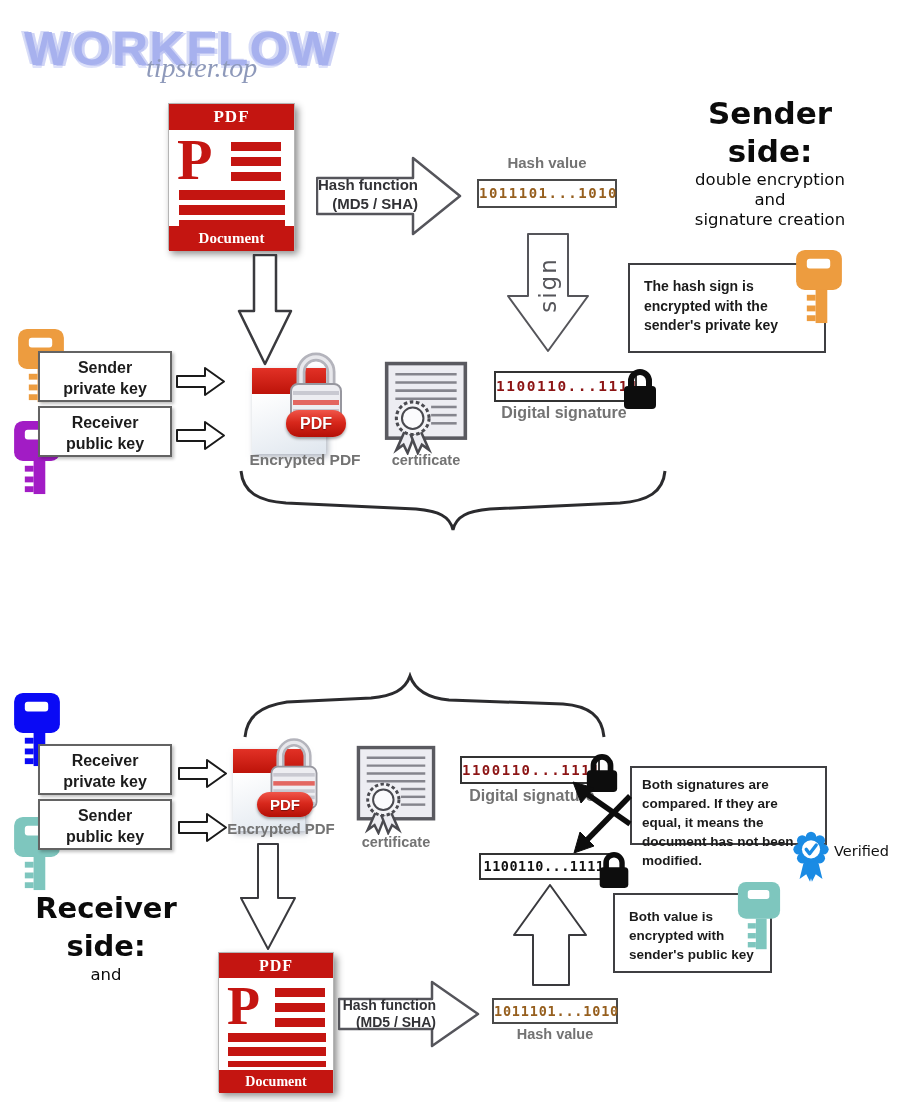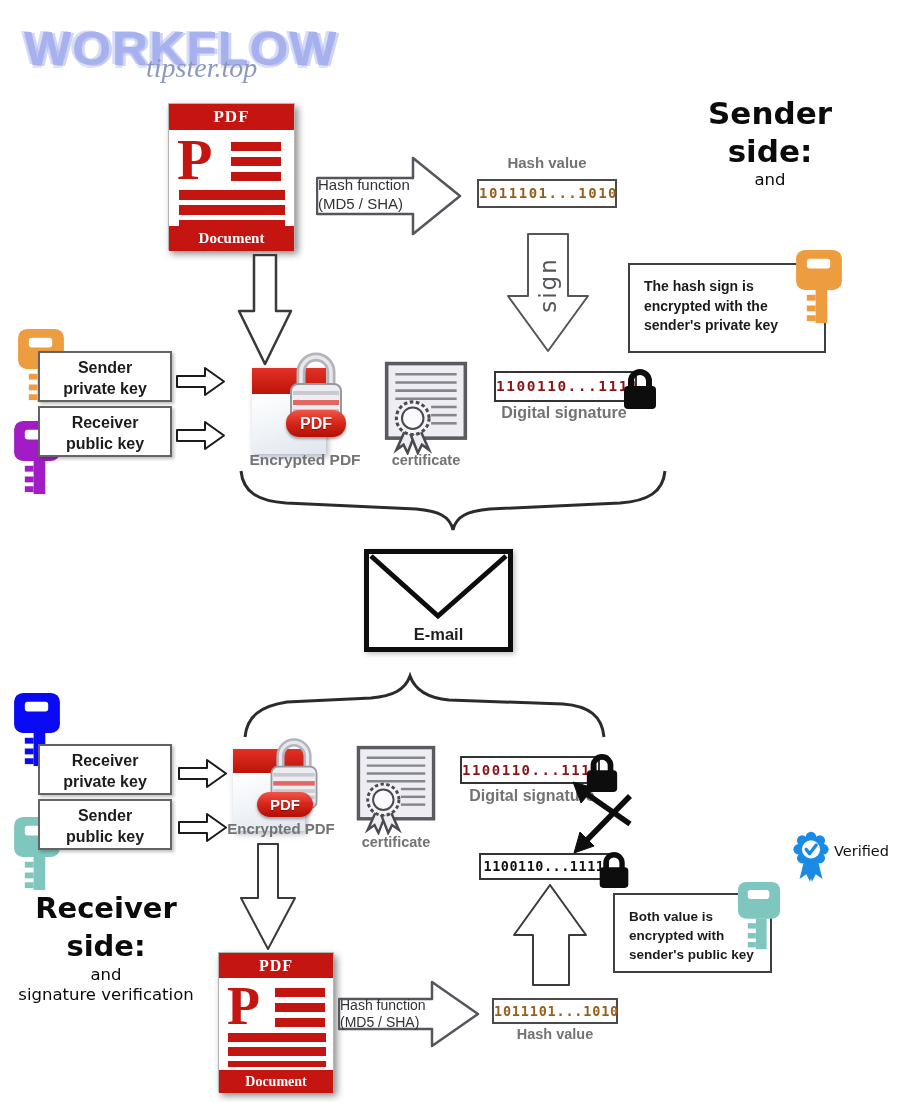--- a/index.html
+++ b/index.html
@@ -34,21 +34,21 @@
 
   
   .vbox { background:#fff; border:2px solid #4a4a4a; text-align:center;
     font-family:"DejaVu Sans Mono", monospace; font-weight:bold; }
   .keybox { background:#fff; border:2.5px solid #636363; text-align:center; font-weight:bold;
     font-size:16px; line-height:21px; color:#1c1c1c; padding-top:4px; box-shadow:2px 2px 3px rgba(0,0,0,.25); }
   .notebox { background:#fff; border:2.5px solid #3f3f42; font-weight:bold; font-size:13.5px;
     line-height:1.4; color:#1b1b1b; }
   .lbl { font-weight:bold; color:#737373; text-align:center; }
 
-  .arrow-label { position:absolute; text-align:left; font-weight:normal; font-size:15px;
+  .arrow-label { position:absolute; text-align:right; font-weight:bold; font-size:15px;
     line-height:19px; color:#323236; }
   .arrow-label.small { font-size:14px; line-height:17px; }
 
   .sign-text { position:absolute; left:42px; top:52px; transform:translate(-50%,-50%) rotate(-90deg);
     font-family:"DejaVu Sans", sans-serif; font-size:23px; color:#55555a; letter-spacing:2px; }
 
   
   .enc-page { position:absolute; background:linear-gradient(160deg,#ffffff 25%,#dfe6ee 100%);
     box-shadow:2px 3px 6px rgba(110,120,140,.55); }
   .enc-band { position:absolute; left:0; top:0; right:0; height:26px;
@@ -67,21 +67,23 @@
 <body>
 
 <div class="canvas">
 
   <div class="abs wm-brand">WORKFLOW</div>
   <div class="abs wm-site">tipster.top</div>
 
   <div class="abs side-heading" style="left:645px;top:94px;width:250px;">
     <div class="side-big">Sender</div>
     <div class="side-big">side:</div>
+    <div class="side-sub">double encryption</div>
     <div class="side-sub">and</div>
+    <div class="side-sub">signature creation</div>
   </div>
 
   <div class="abs pdf-doc" style="left:168px;top:103px;width:127px;height:147px;">
     <div class="hdr">PDF</div>
     <div class="bod" style="height:96px;">
       <span class="pletter" style="left:8px;top:-4px;font-size:58px;">P</span>
       <div class="bar" style="left:62px;top:12px;width:50px;height:9px;"></div>
       <div class="bar" style="left:62px;top:27px;width:50px;height:9px;"></div>
       <div class="bar" style="left:62px;top:42px;width:50px;height:9px;"></div>
       <div class="bar" style="left:10px;top:60px;width:106px;height:10px;"></div>
@@ -218,26 +220,20 @@
   <svg class="abs" style="left:621px;top:367px;" width="38" height="44" viewBox="0 0 38 44">
     <path d="M10,21 v-7 a9,9 0 0 1 18,0 v7" fill="none" stroke="#0d0d0d" stroke-width="6"></path>
     <rect x="3" y="19" width="32" height="23" rx="4" fill="#0d0d0d"></rect>
   </svg>
   <div class="abs lbl" style="left:496px;top:404px;width:136px;font-size:16px;">Digital signature</div>
 
   <svg class="abs" style="left:238px;top:468px;" width="430" height="68" viewBox="0 0 430 68">
     <path d="M3,3 C5,24 20,33 48,35 L178,41 C200,43 212,48 215,62 C218,48 230,43 252,41 L382,35 C410,33 425,24 427,3" fill="none" stroke="#2b2b2e" stroke-width="3"></path>
   </svg>
 
-  <div class="abs envelope" style="left:364px;top:549px;width:149px;height:103px;">
-    <svg width="139" height="93" viewBox="0 0 139 93">
-      <polyline points="2,2 69,62 137,2" fill="none" stroke="#0d0d0d" stroke-width="5"></polyline>
-    </svg>
-    <div class="email-text">E-mail</div>
-  </div>
 
   <svg class="abs" style="left:243px;top:672px;" width="363" height="68" viewBox="0 0 363 68">
     <path d="M2,65 C4,44 18,34 44,30 L128,26 C150,24 162,18 167,4 C172,18 184,26 206,28 L320,32 C346,34 359,44 361,65" fill="none" stroke="#2b2b2e" stroke-width="3"></path>
   </svg>
 
   <div class="abs" style="left:13px;top:692px;">
     <svg width="48" height="76" viewBox="0 0 49 78">
       <g fill="#0A0AF5">
         <rect x="1" y="1" width="47" height="41" rx="9"></rect>
           <rect x="21" y="42" width="12" height="34"></rect>
@@ -319,20 +315,21 @@
   </div>
   <div class="abs lbl" style="left:354px;top:834px;width:84px;font-size:14.5px;">certificate</div>
 
   <div class="abs vbox" style="left:460px;top:756px;width:140px;height:28px;line-height:24px;font-size:14px;letter-spacing:1.5px;color:#8c1414;border-color:#333;">1100110...1111</div>
   <svg class="abs" style="left:584px;top:752px;" width="36" height="42" viewBox="0 0 38 44">
     <path d="M10,21 v-7 a9,9 0 0 1 18,0 v7" fill="none" stroke="#0d0d0d" stroke-width="6"></path>
     <rect x="3" y="19" width="32" height="23" rx="4" fill="#0d0d0d"></rect>
   </svg>
   <div class="abs lbl" style="left:464px;top:787px;width:136px;font-size:16px;">Digital signature</div>
 
+  <div class="abs notebox" style="left:630px;top:766px;width:197px;height:79px;padding:8px 6px 0 10px;">Both signatures are compared. If they are equal, it means the document has not been modified.</div>
   <svg class="abs" style="left:572px;top:780px;" width="62" height="74" viewBox="0 0 62 74">
     <g stroke="#0d0d0d" stroke-width="5.5" fill="#0d0d0d">
       <line x1="12" y1="12" x2="58" y2="44"></line>
       <line x1="13" y1="62" x2="58" y2="16"></line>
       <polygon points="1,2 22,8 9,23" stroke-width="1"></polygon>
       <polygon points="2,73 22,66 8,52" stroke-width="1"></polygon>
     </g>
   </svg>
 
   <div class="abs" style="left:790px;top:831px;">
@@ -379,21 +376,20 @@
           <rect x="12" y="68" width="9" height="6"></rect>
       </g>
       <rect x="12" y="10" width="24" height="10" rx="3" fill="#fff"></rect>
     </svg>
   </div>
 
   <div class="abs side-heading" style="left:0;top:889px;width:212px;">
     <div class="side-big" style="font-size:29px;">Receiver</div>
     <div class="side-big" style="font-size:29px;">side:</div>
     <div class="side-sub">and</div>
-    <div class="side-sub">signature verification</div>
   </div>
 
   <div class="abs" style="left:239px;top:843px;">
     <svg width="58" height="108" viewBox="0 0 58 108">
       <polygon points="19,1 39,1 39,55 56,55 29,106 2,55 19,55" fill="#fff" stroke="#3a3a3e" stroke-width="2" stroke-linejoin="round"></polygon>
     </svg>
   </div>
 
   <div class="abs pdf-doc" style="left:218px;top:952px;width:116px;height:140px;">
     <div class="hdr" style="height:25px;line-height:25px;font-size:16px;">PDF</div>

